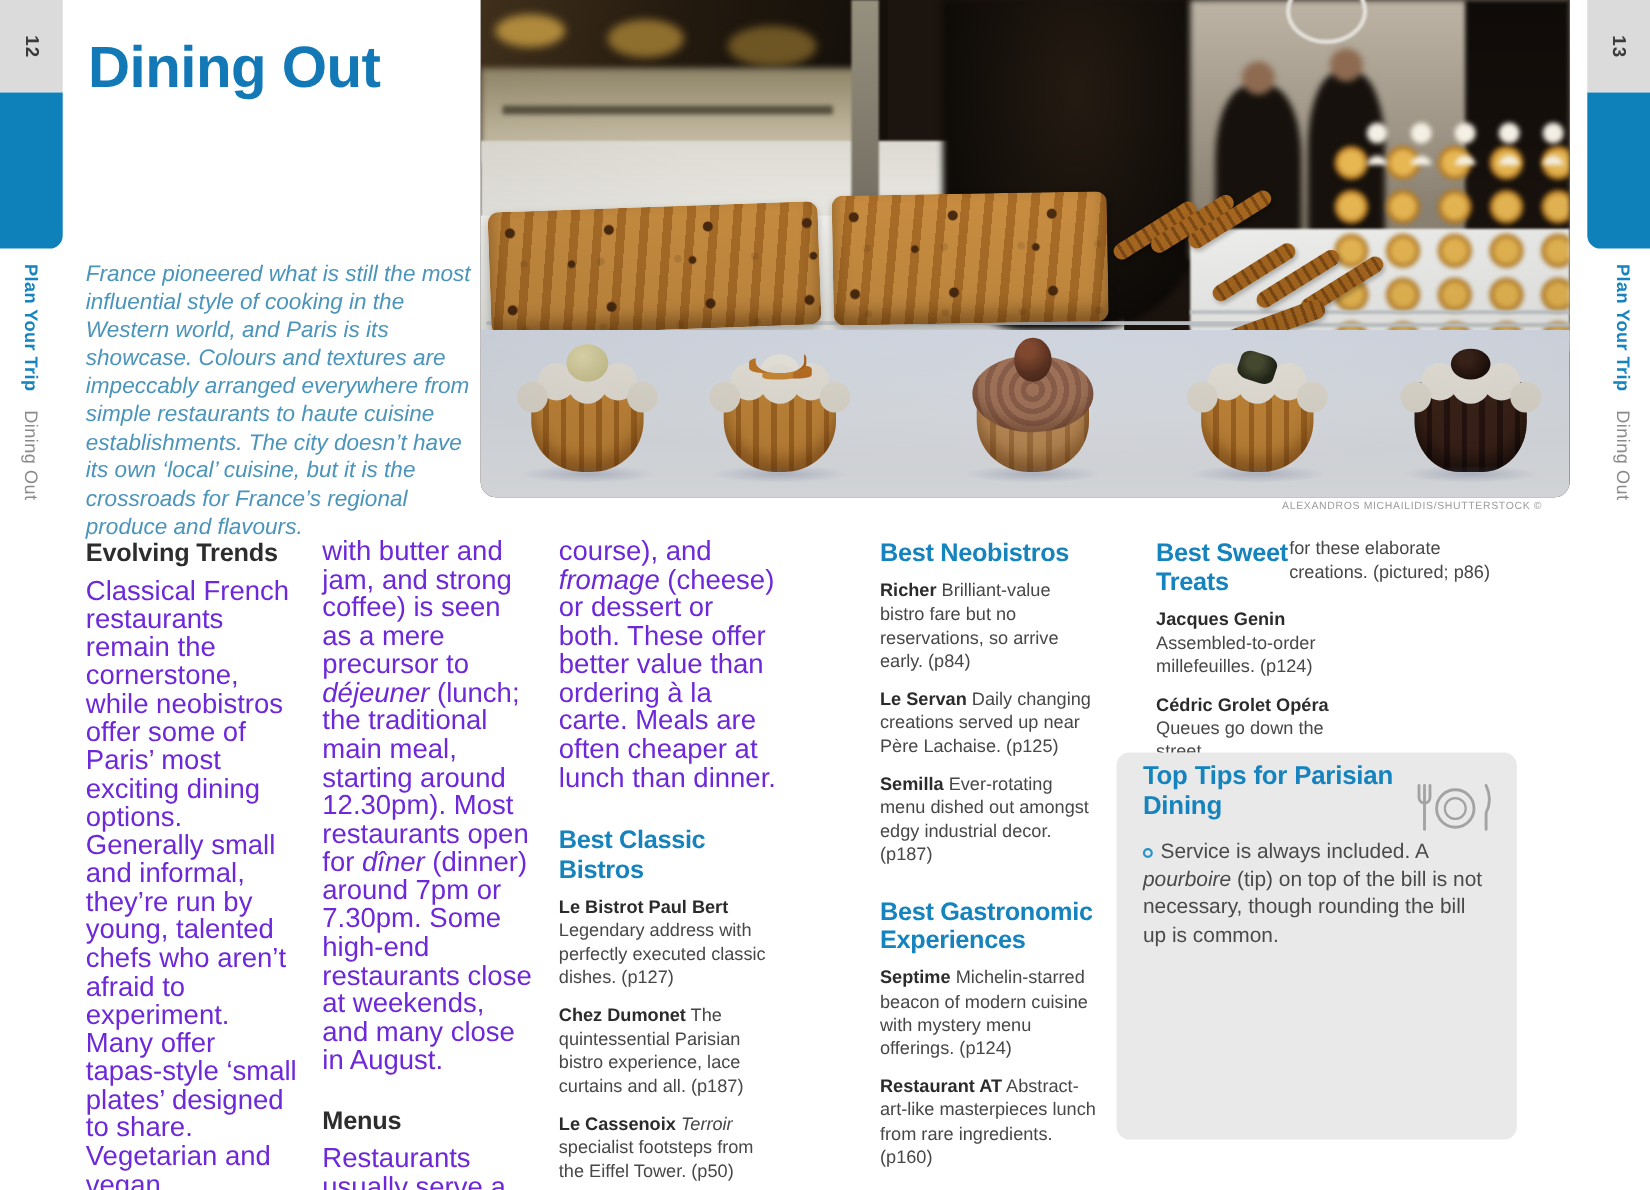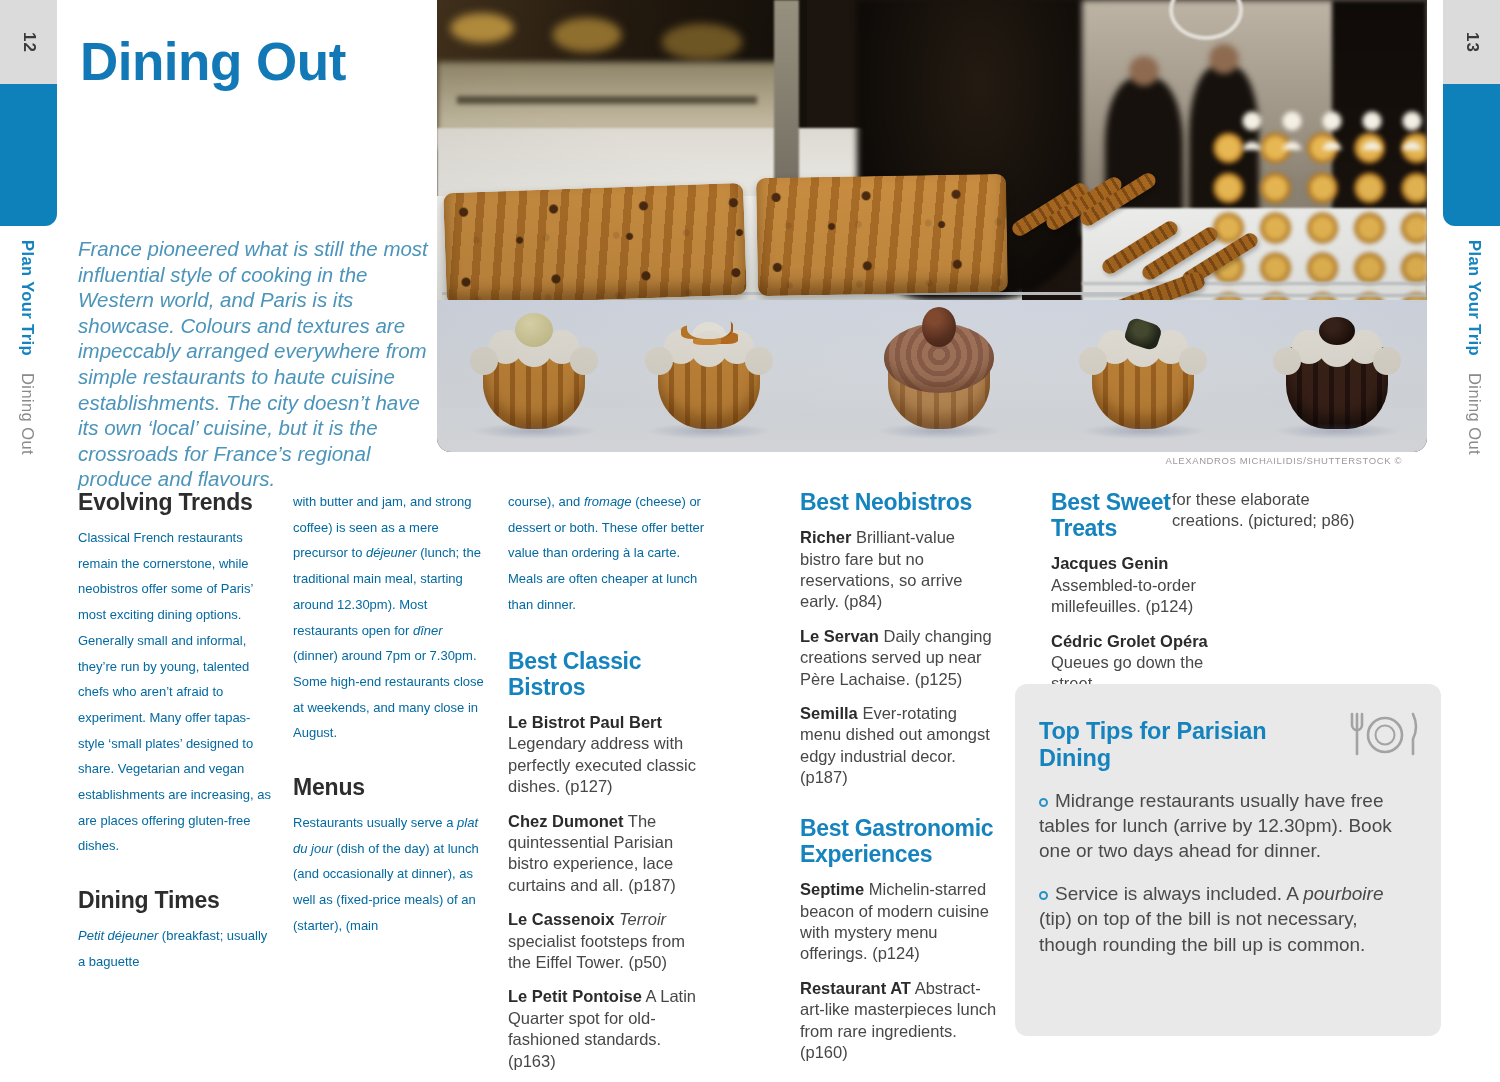--- a/index.html
+++ b/index.html
@@ -97,31 +97,31 @@
   .c1 { left:22px; } .c2 { left:197px; } .c3 { left:427px; } .c4 { left:631px; } .c5 { left:825px; }
 
   .credit { position:absolute; left:437px; top:455px; width:965px; text-align:right; font-size:9.5px; letter-spacing:.6px; color:#9b9b9b; }
 
   
   .col { position:absolute; top:489px; width:194px; }
   .col-1 { left:78px; } .col-2 { left:293px; } .col-3 { left:508px; width:198px; }
   .col-4 { left:800px; width:198px; } .col-5 { left:1015px;margin-left:36px; } .col-6 { left:1172px; width:196px; }
   h3.dark { font-size:23px; font-weight:700; color:#2d2d2d; letter-spacing:-.2px; margin:0 0 9px; }
   h3.dark.gap { margin-top:28px; }
-  .body-p { font-size:13px; line-height:25.7px; color:#0369a1; }
+  .body-p { font-size:25px; line-height:25.7px; color:#6d28d9; }
   h2.blue { font-size:23px; font-weight:700; color:#1583bd; letter-spacing:-.3px; line-height:1.14; margin:0 0 12px; }
   h2.blue.gap { margin-top:30px; }
   h2.blue.gap-lg { margin-top:26px; }
   .hw-narrow { max-width:160px; }
   .entry { font-size:16.5px; line-height:21.4px; color:#474747; margin-bottom:13px; }
   .entry .nm { font-weight:700; color:#2b2b2b; }
   .cont-p { font-size:16.5px; line-height:21.4px; color:#474747; margin-bottom:13px; }
 
   
-  .tips { position:absolute; left:1015px; top:684px; width:426px; height:352px; background:#e9e9e9; border-radius:12px; padding:34px 24px; }
+  .tips { position:absolute; left:1015px; top:684px; width:364px; height:352px; background:#e9e9e9; border-radius:12px; padding:8px 24px; }
   .tips h2 { font-size:23.5px; font-weight:700; color:#1583bd; line-height:1.16; letter-spacing:-.2px; max-width:230px; }
   .tips .icon { position:absolute; right:22px; top:24px; }
   .tip { font-size:19px; line-height:25.4px; color:#4a4a4a; margin-top:17px; }
   .tip:first-of-type { margin-top:15px; }
   .tip-bullet { display:inline-block; width:9px; height:9px; border:2.5px solid #2892c8; border-radius:50%; margin-right:7px; }
   i { font-style:italic; }
 </style>
 </head>
 <body>
 
@@ -255,17 +255,16 @@
     <h2>Top Tips for Parisian Dining</h2>
     <span class="icon">
       <svg width="72" height="52" viewBox="0 0 72 52" fill="none" stroke="#a3a3a3" stroke-width="2.6" stroke-linecap="round">
         <path d="M5 6 v11 a5 5 0 0 0 10 0 V6"></path>
         <path d="M10 6 v40"></path>
         <circle cx="38" cy="27" r="17"></circle>
         <circle cx="38" cy="27" r="9.5" stroke-width="2"></circle>
         <path d="M66 6 q6 13 0 25 v15"></path>
       </svg>
     </span>
-    <p class="tip"><span class="tip-bullet"></span><span>Midrange restaurants usually have free tables for lunch (arrive by 12.30pm). Book one or two days ahead for dinner.</span></p>
     <p class="tip"><span class="tip-bullet"></span><span>Service is always included. A <i>pourboire</i> (tip) on top of the bill is not necessary, though rounding the bill up is common.</span></p>
   </div>
 
 </div>
 
 </body></html>

